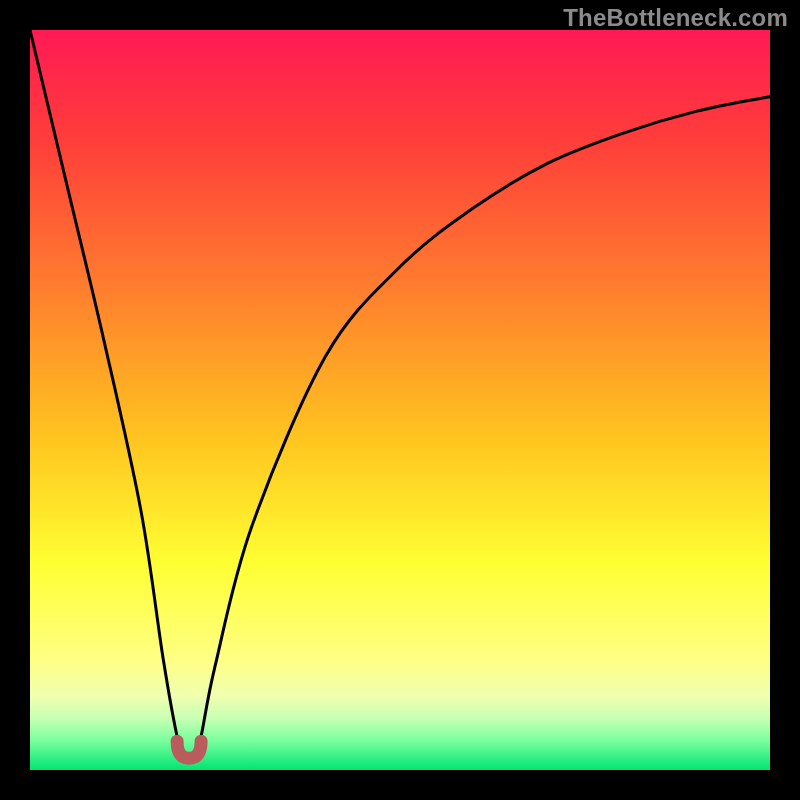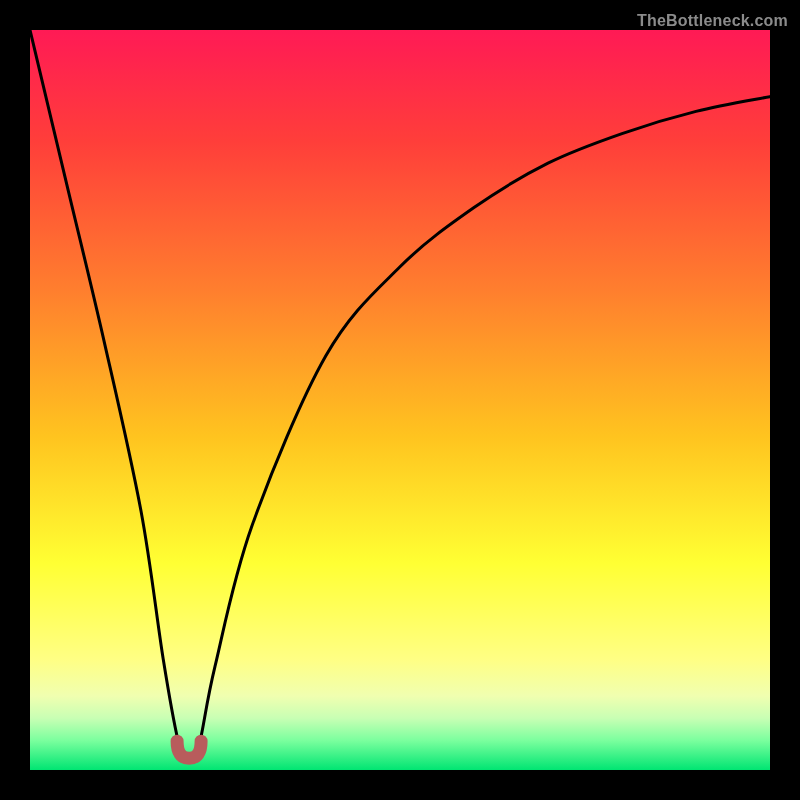--- a/index.html
+++ b/index.html
@@ -27,24 +27,24 @@
   }
   .curve {
     position: absolute;
     left: 0;
     top: 0;
     width: 100%;
     height: 100%;
   }
   .attribution {
     position: absolute;
-    top: 12px;
+    top: 4px;
     right: 12px;
     font-family: Arial, Helvetica, sans-serif;
-    font-size: 16px;
+    font-size: 24px;
     font-weight: 600;
     color: #8b8b8b;
     letter-spacing: 0.2px;
   }
 </style>
 </head>
 <body>
 
 <div class="frame">
   <svg class="gradient" viewBox="0 0 740 740" preserveAspectRatio="none">

